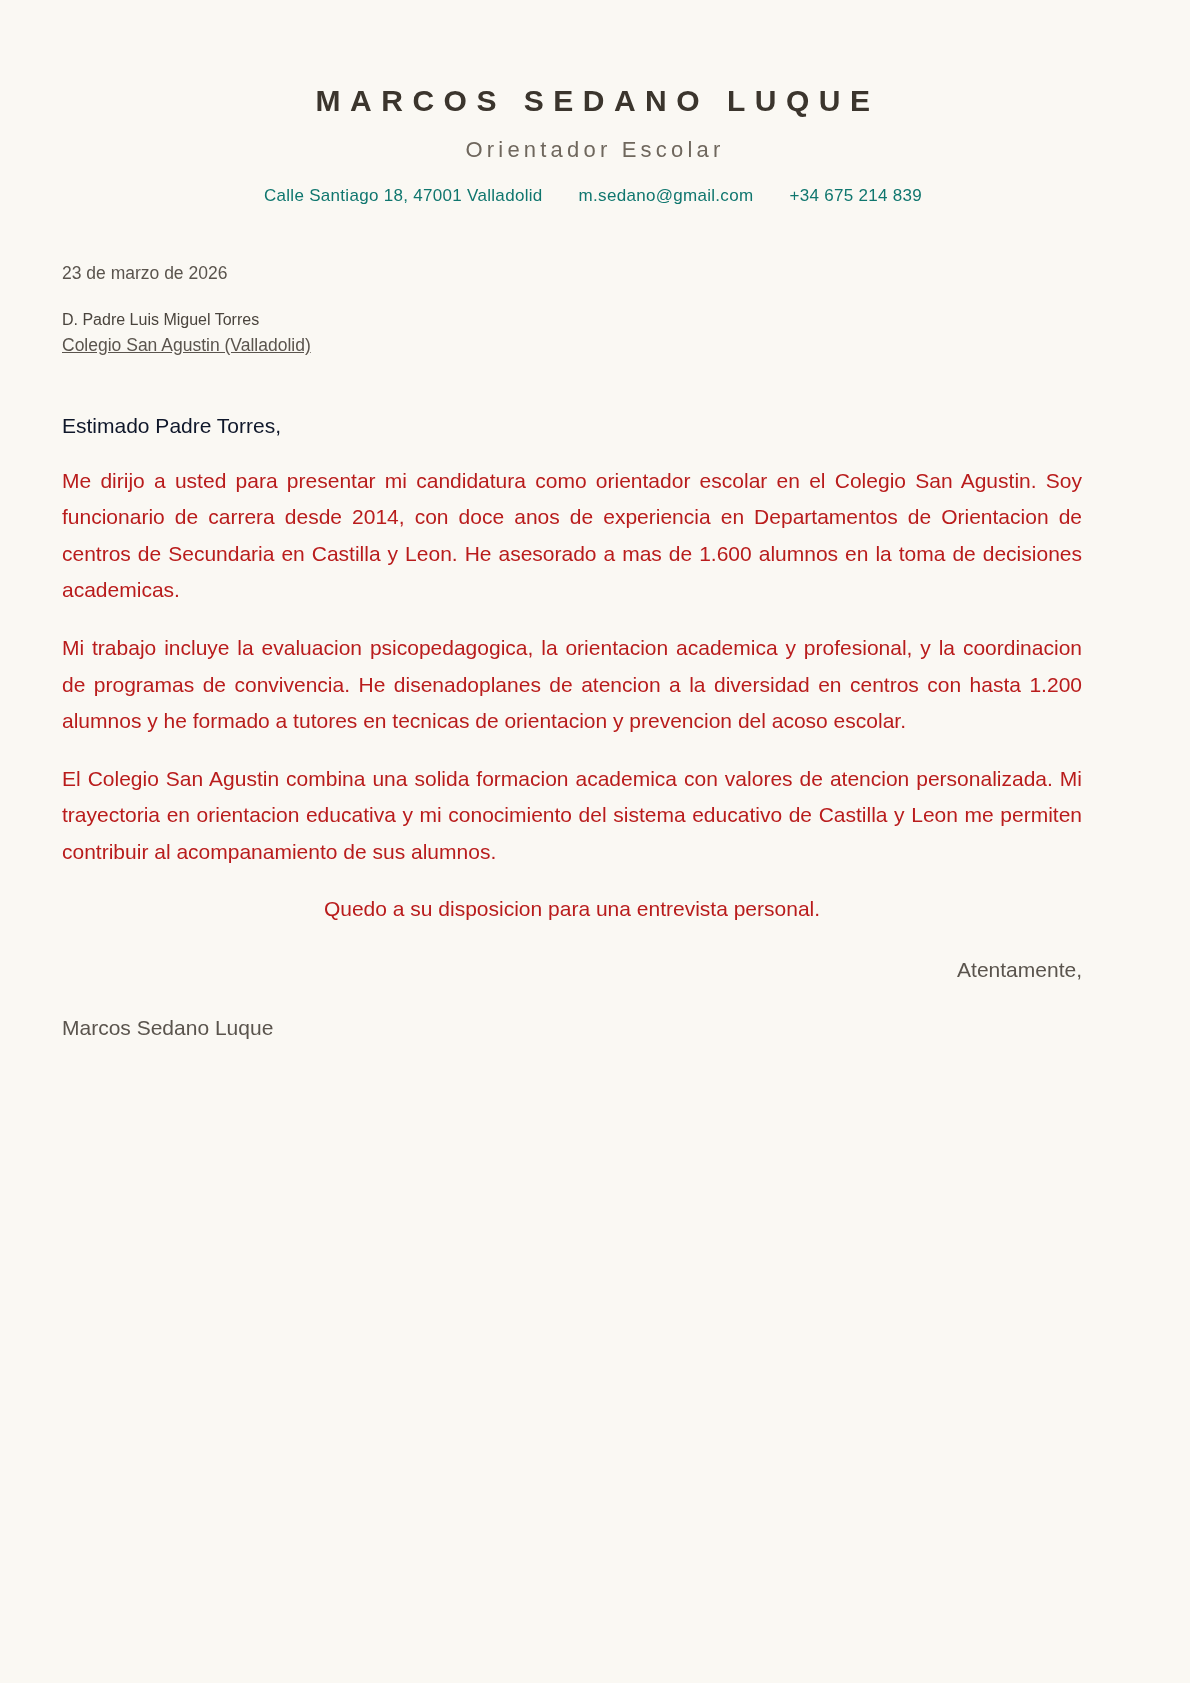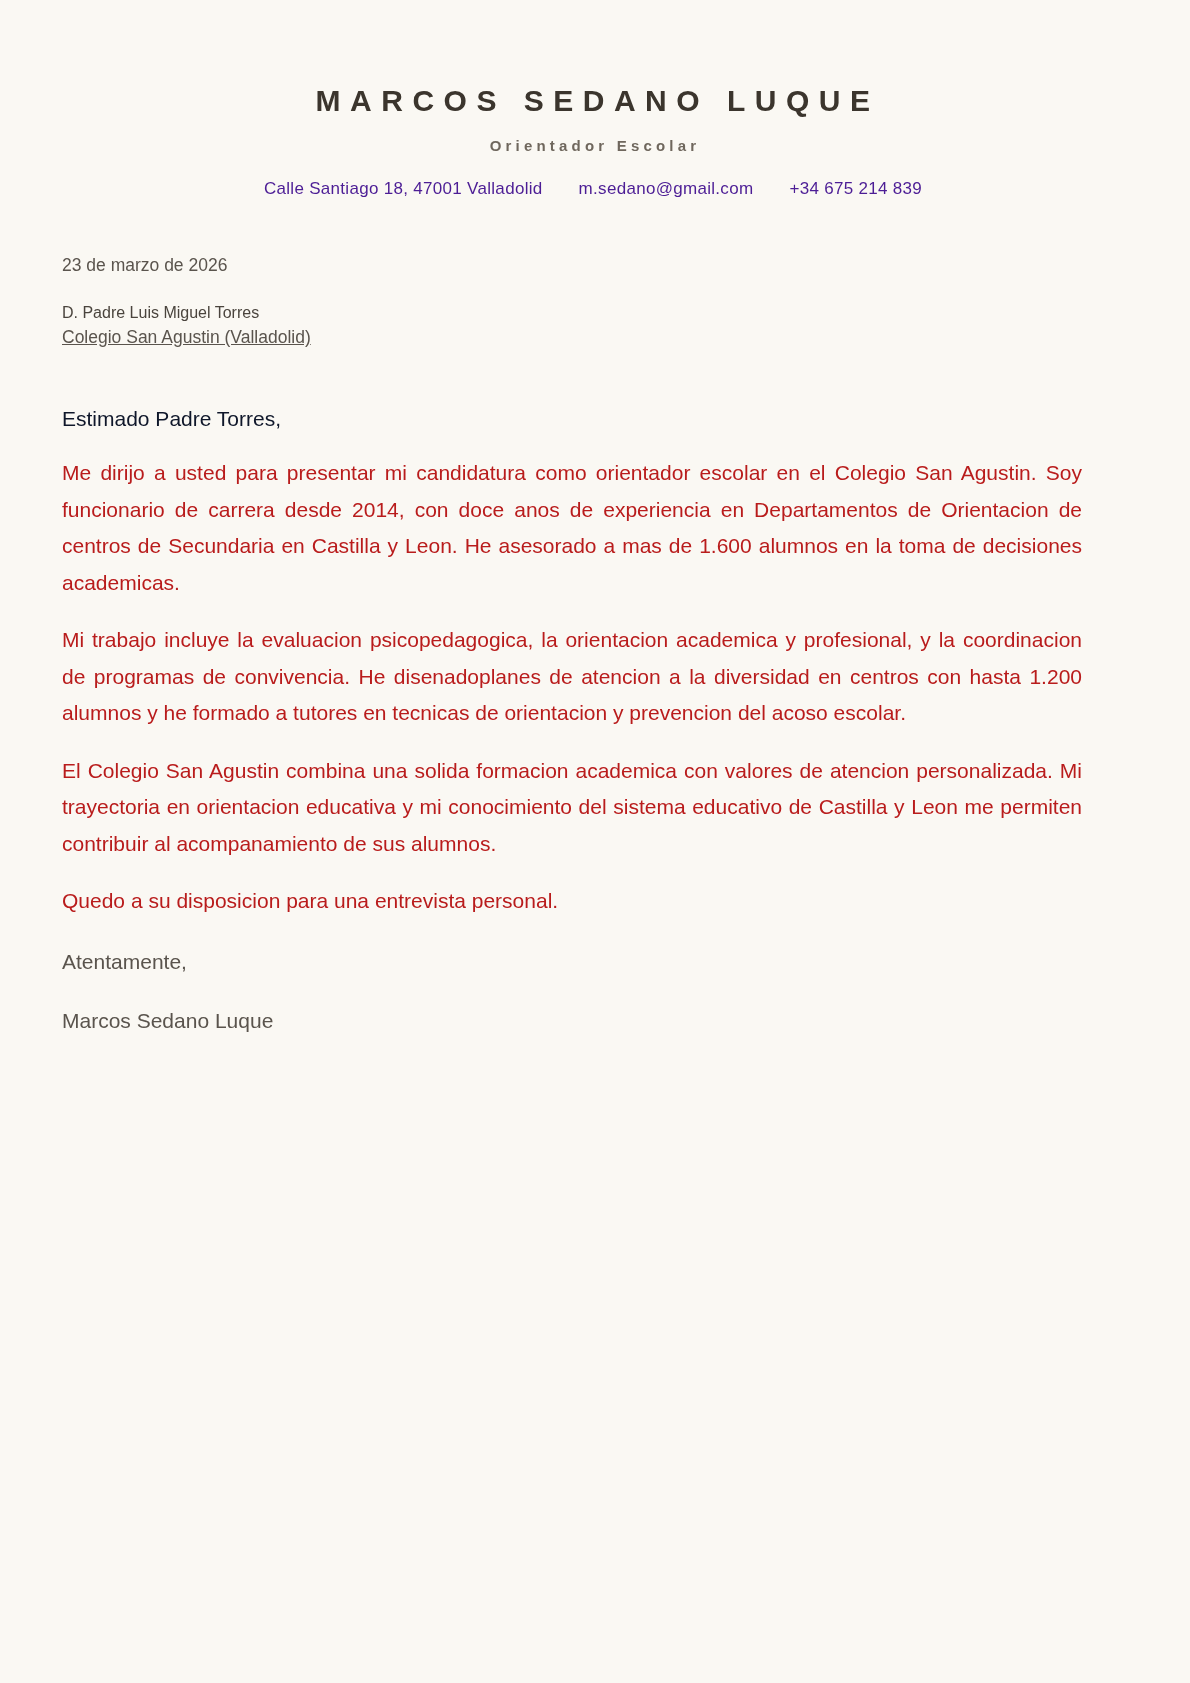--- a/index.html
+++ b/index.html
@@ -30,33 +30,32 @@
   .name {
     font-size: 30px;
     font-weight: bold;
     letter-spacing: 9.5px;
     color: #3b352d;
     line-height: 1.1;
     margin: 0;
     padding-left: 9px; 
   }
   .role {
-    font-size: 15px;
+    font-size: 22px;
     letter-spacing: 4.2px;
     color: #6f675d;
     margin: 0;
     padding-top: 21px;
     padding-left: 4px;
     line-height: 1.1;
-    font-weight: bold;
   }
   .contact {
     padding-top: 25px;
     font-size: 17px;
-    color: #4c1d95;
+    color: #0f766e;
     letter-spacing: 0.3px;
     line-height: 1.1;
   }
   .contact .sep {
     display: inline-block;
     width: 26px;
   }
 
   
   .body-block {
@@ -91,27 +90,28 @@
   }
   .para {
     font-size: 21px;
     color: #b91c1c;
     line-height: 1.74;
     margin: 21px 0 0 0;
     text-align: justify;
     text-justify: inter-word;
   }
   .para.no-justify {
-    text-align: left;
+    text-align: center;
   }
   .closing {
     font-size: 21px;
     color: #5a544d;
     line-height: 1.5;
     margin: 26px 0 0 0;
+    text-align: right;
   }
   .signature {
     font-size: 21px;
     color: #5a544d;
     line-height: 1.5;
     margin: 27px 0 0 0;
   }
 </style>
 </head>
 <body>

